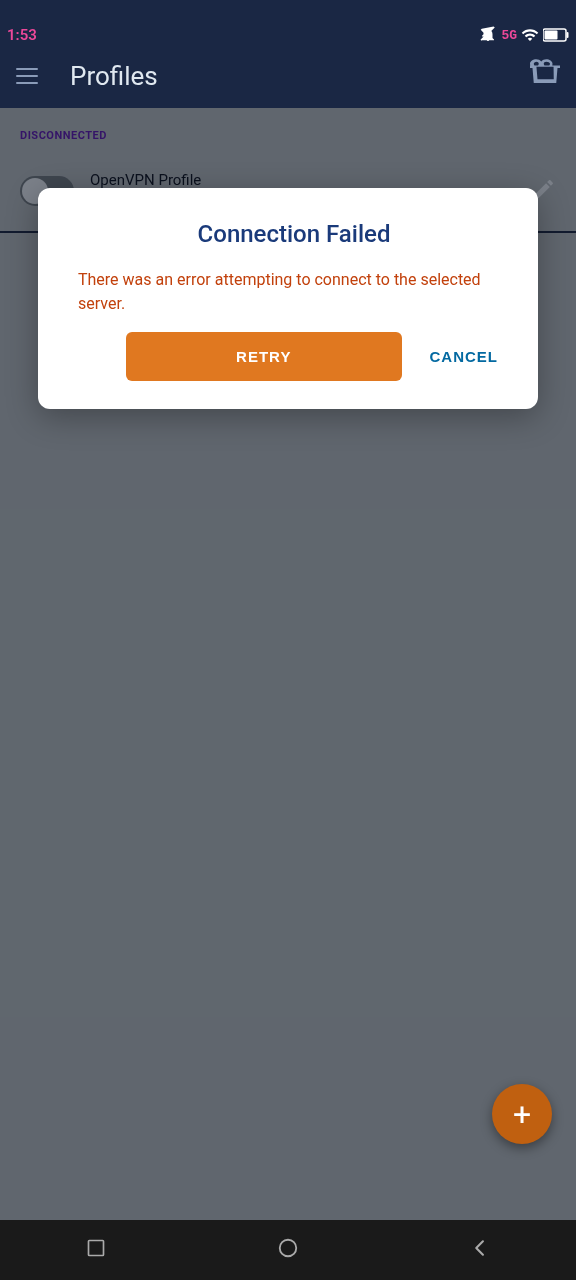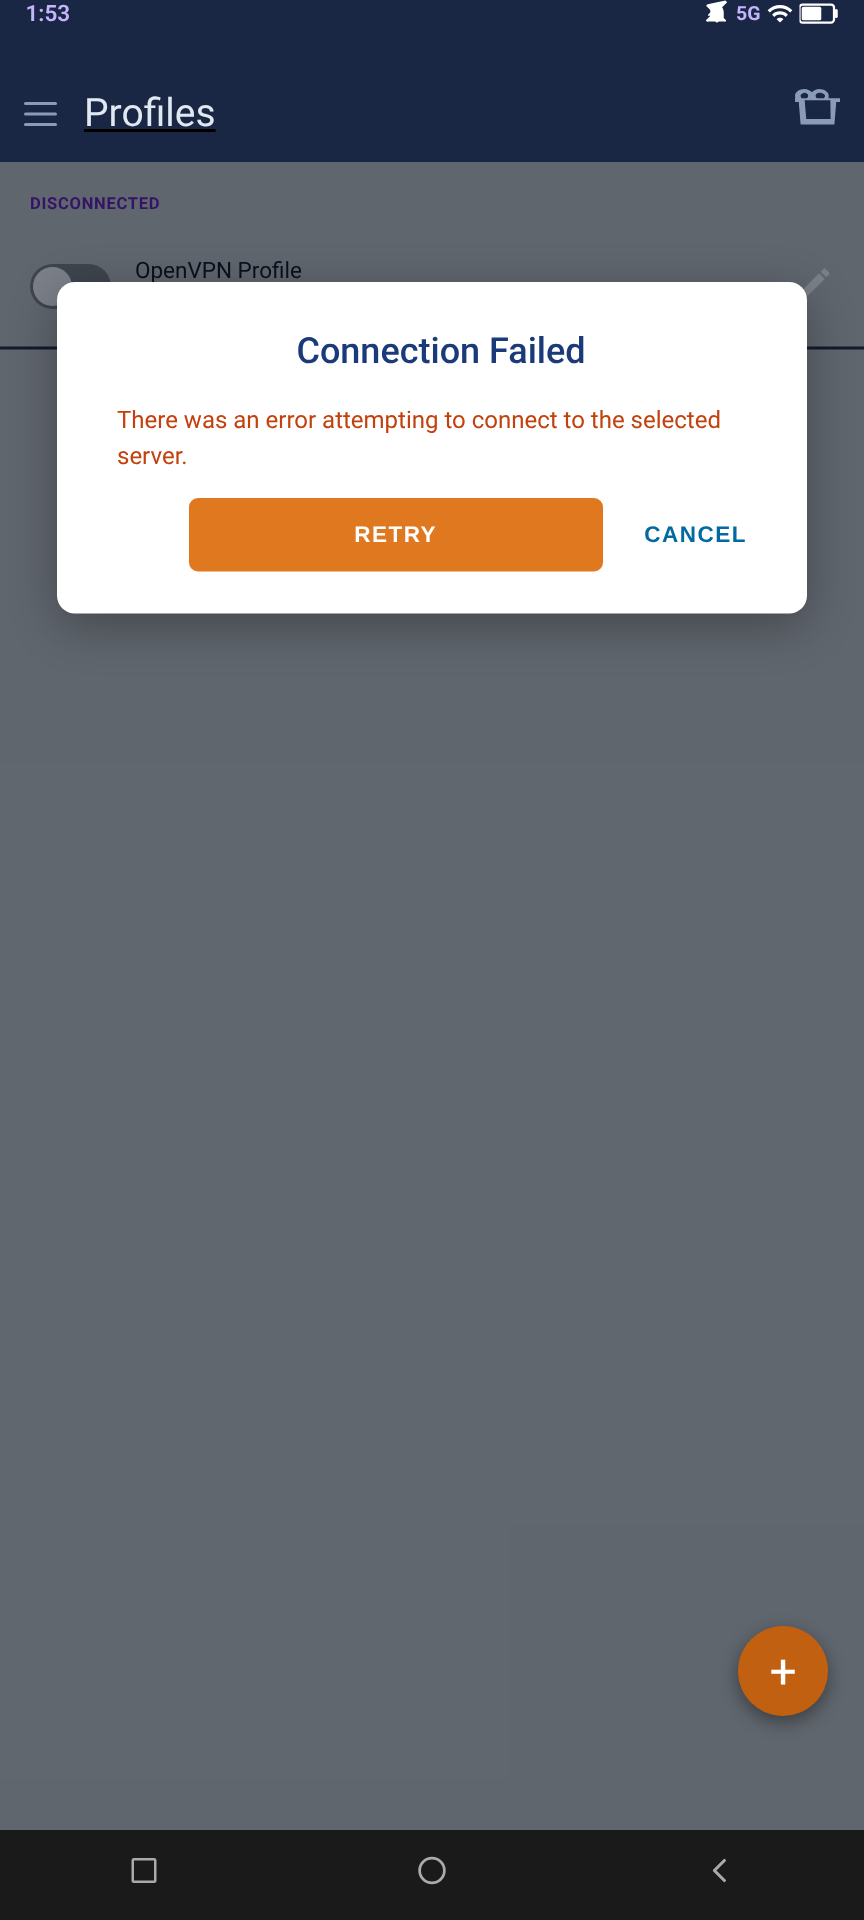--- a/index.html
+++ b/index.html
@@ -13,24 +13,24 @@
       overflow: hidden;
       position: relative;
     }
 
     
     .status-bar {
       width: 100%;
       height: 44px;
       background: #1a2744;
       display: flex;
-      align-items: flex-start;
+      align-items: flex-end;
       justify-content: space-between;
-      padding: 0 17px;
-      color: #c4b5fd;
+      padding: 0 7px;
+      color: #ec4899;
       font-size: 15px;
       font-weight: 500;
     }
 
     .status-bar-time {
       font-size: 15px;
       font-weight: 600;
     }
 
     .status-bar-icons {
@@ -47,22 +47,21 @@
       background: #1a2744;
       display: flex;
       align-items: center;
       justify-content: space-between;
       padding: 0 16px;
     }
 
     .nav-left {
       display: flex;
       align-items: center;
-      gap: 18px;
-      text-decoration: underline;
+      gap: 32px;
     }
 
     .hamburger-icon {
       display: flex;
       flex-direction: column;
       gap: 5px;
       cursor: pointer;
     }
 
     .hamburger-icon span {
@@ -293,21 +292,21 @@
 <body>
 
 <div class="status-bar">
   <span class="status-bar-time">1:53</span>
   <div class="status-bar-icons">
 
     <svg width="18" height="18" viewBox="0 0 24 24" fill="white">
       <path d="M18 16v-5c0-3.07-1.64-5.64-4.5-6.32V4c0-.83-.67-1.5-1.5-1.5s-1.5.67-1.5 1.5v.68C7.63 5.36 6 7.92 6 11v5l-2 2v1h16v-1l-2-2zm-6 4c1.1 0 2-.9 2-2h-4c0 1.1.9 2 2 2zM3.71 3.71L2.29 5.13 6 8.84V11l-2 2v1h2.17L2 18.17 3.5 19.5 21 2 19.5.5 3.71 3.71z"></path>
     </svg>
 
-    <span style="font-size:13px;font-weight:700;">5G</span>
+    <span style="font-size:13px;font-weight:700;font-family:Liberation Mono, monospace;">5G</span>
 
     <svg width="18" height="18" viewBox="0 0 24 24" fill="white">
       <path d="M1 9l2 2c4.97-4.97 13.03-4.97 18 0l2-2C16.93 2.93 7.08 2.93 1 9zm8 8l3 3 3-3c-1.65-1.66-4.34-1.66-6 0zm-4-4l2 2c2.76-2.76 7.24-2.76 10 0l2-2C15.14 9.14 8.87 9.14 5 13z"></path>
     </svg>
 
     <svg width="26" height="14" viewBox="0 0 26 14" fill="white">
       <rect x="0" y="1" width="23" height="12" rx="2" ry="2" stroke="white" stroke-width="1.5" fill="none"></rect>
       <rect x="23.5" y="4" width="2" height="6" rx="1" fill="white"></rect>
       <rect x="1.5" y="2.5" width="13" height="9" rx="1" fill="white"></rect>
     </svg>

